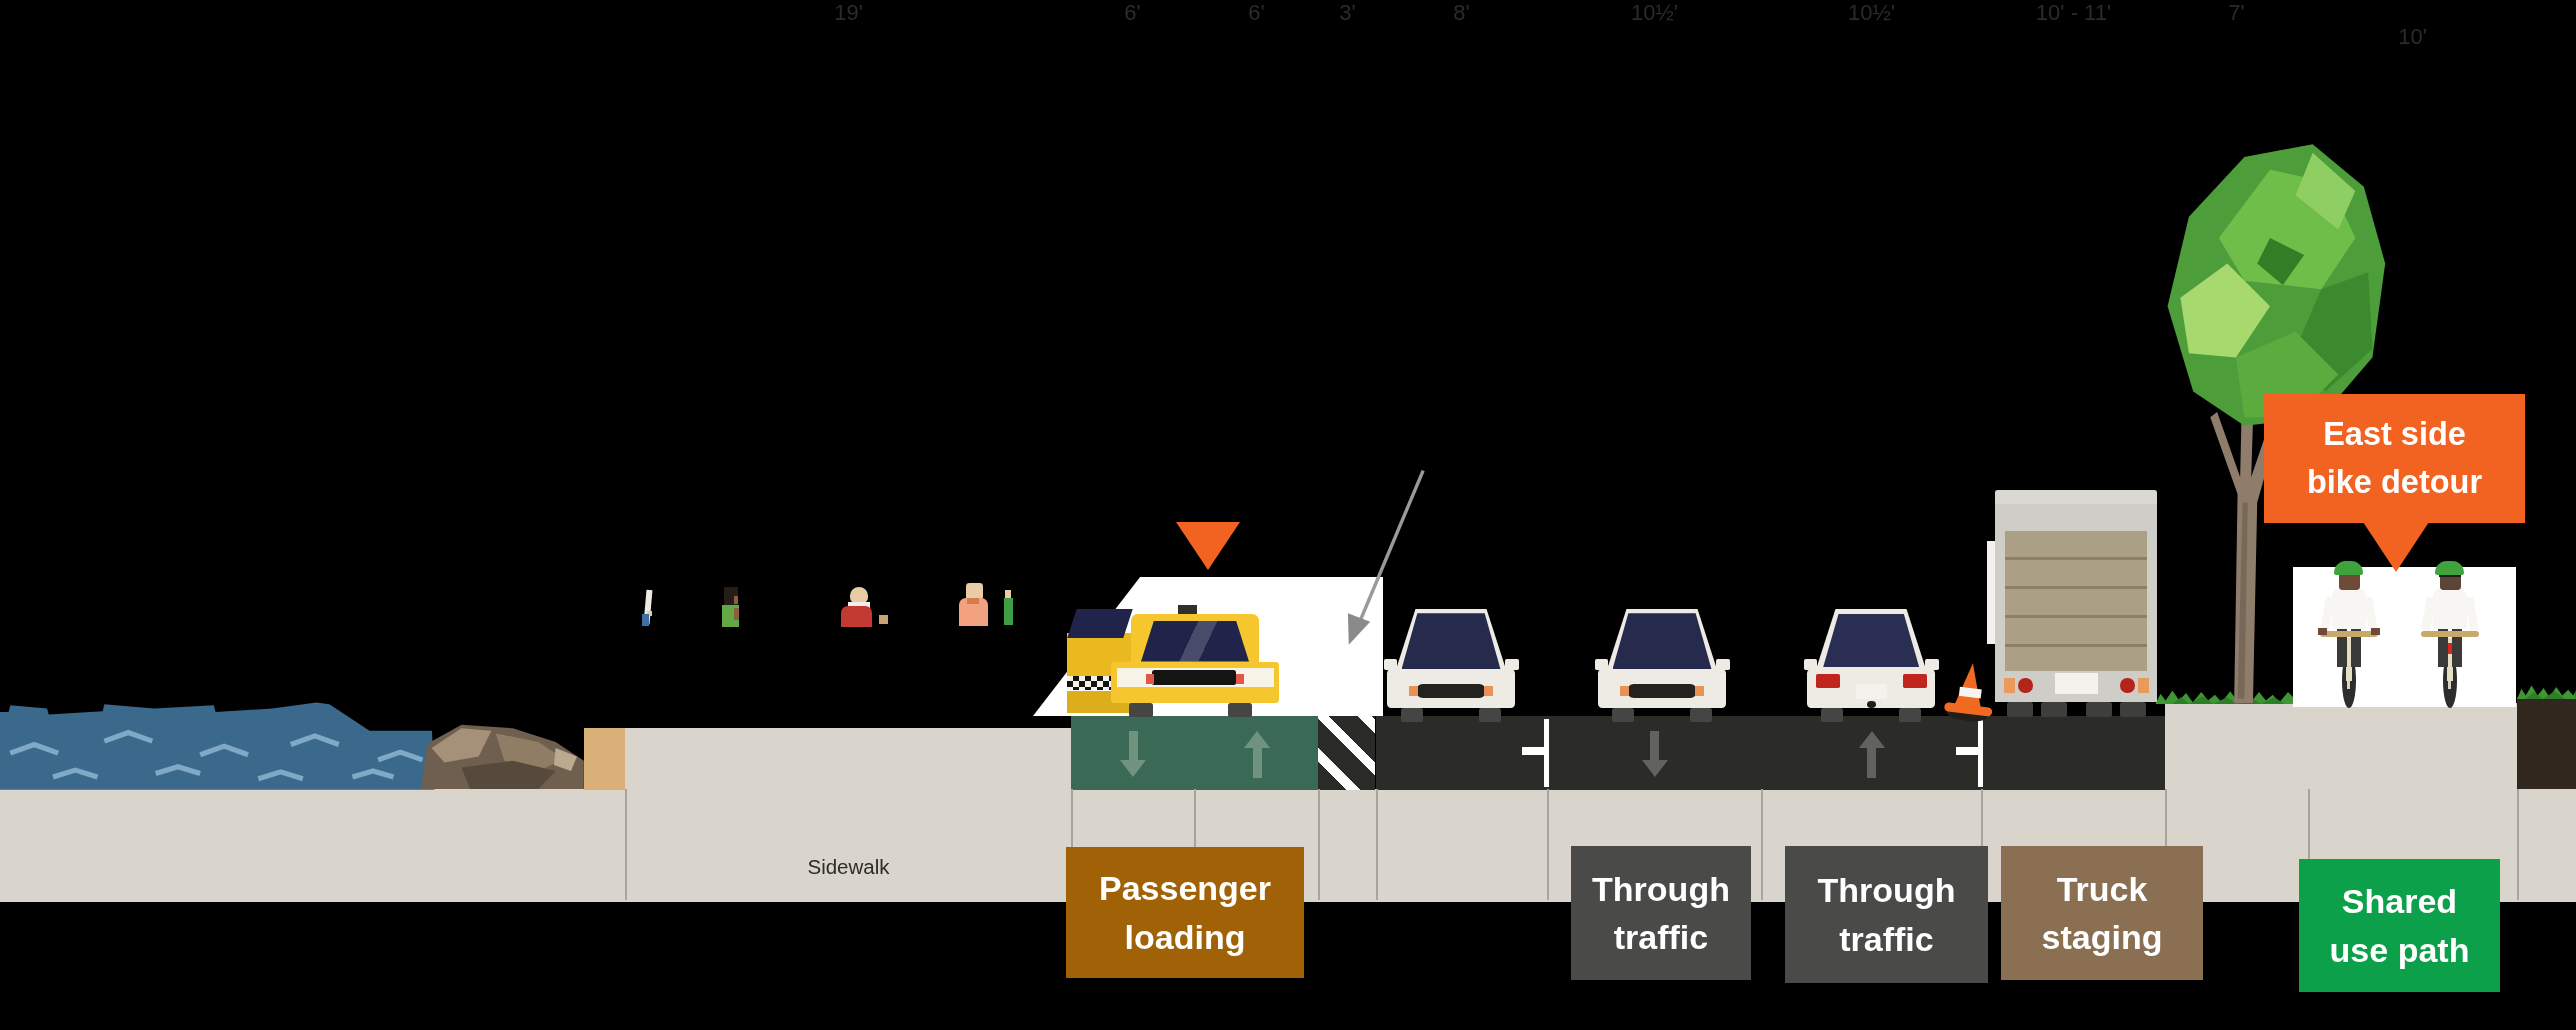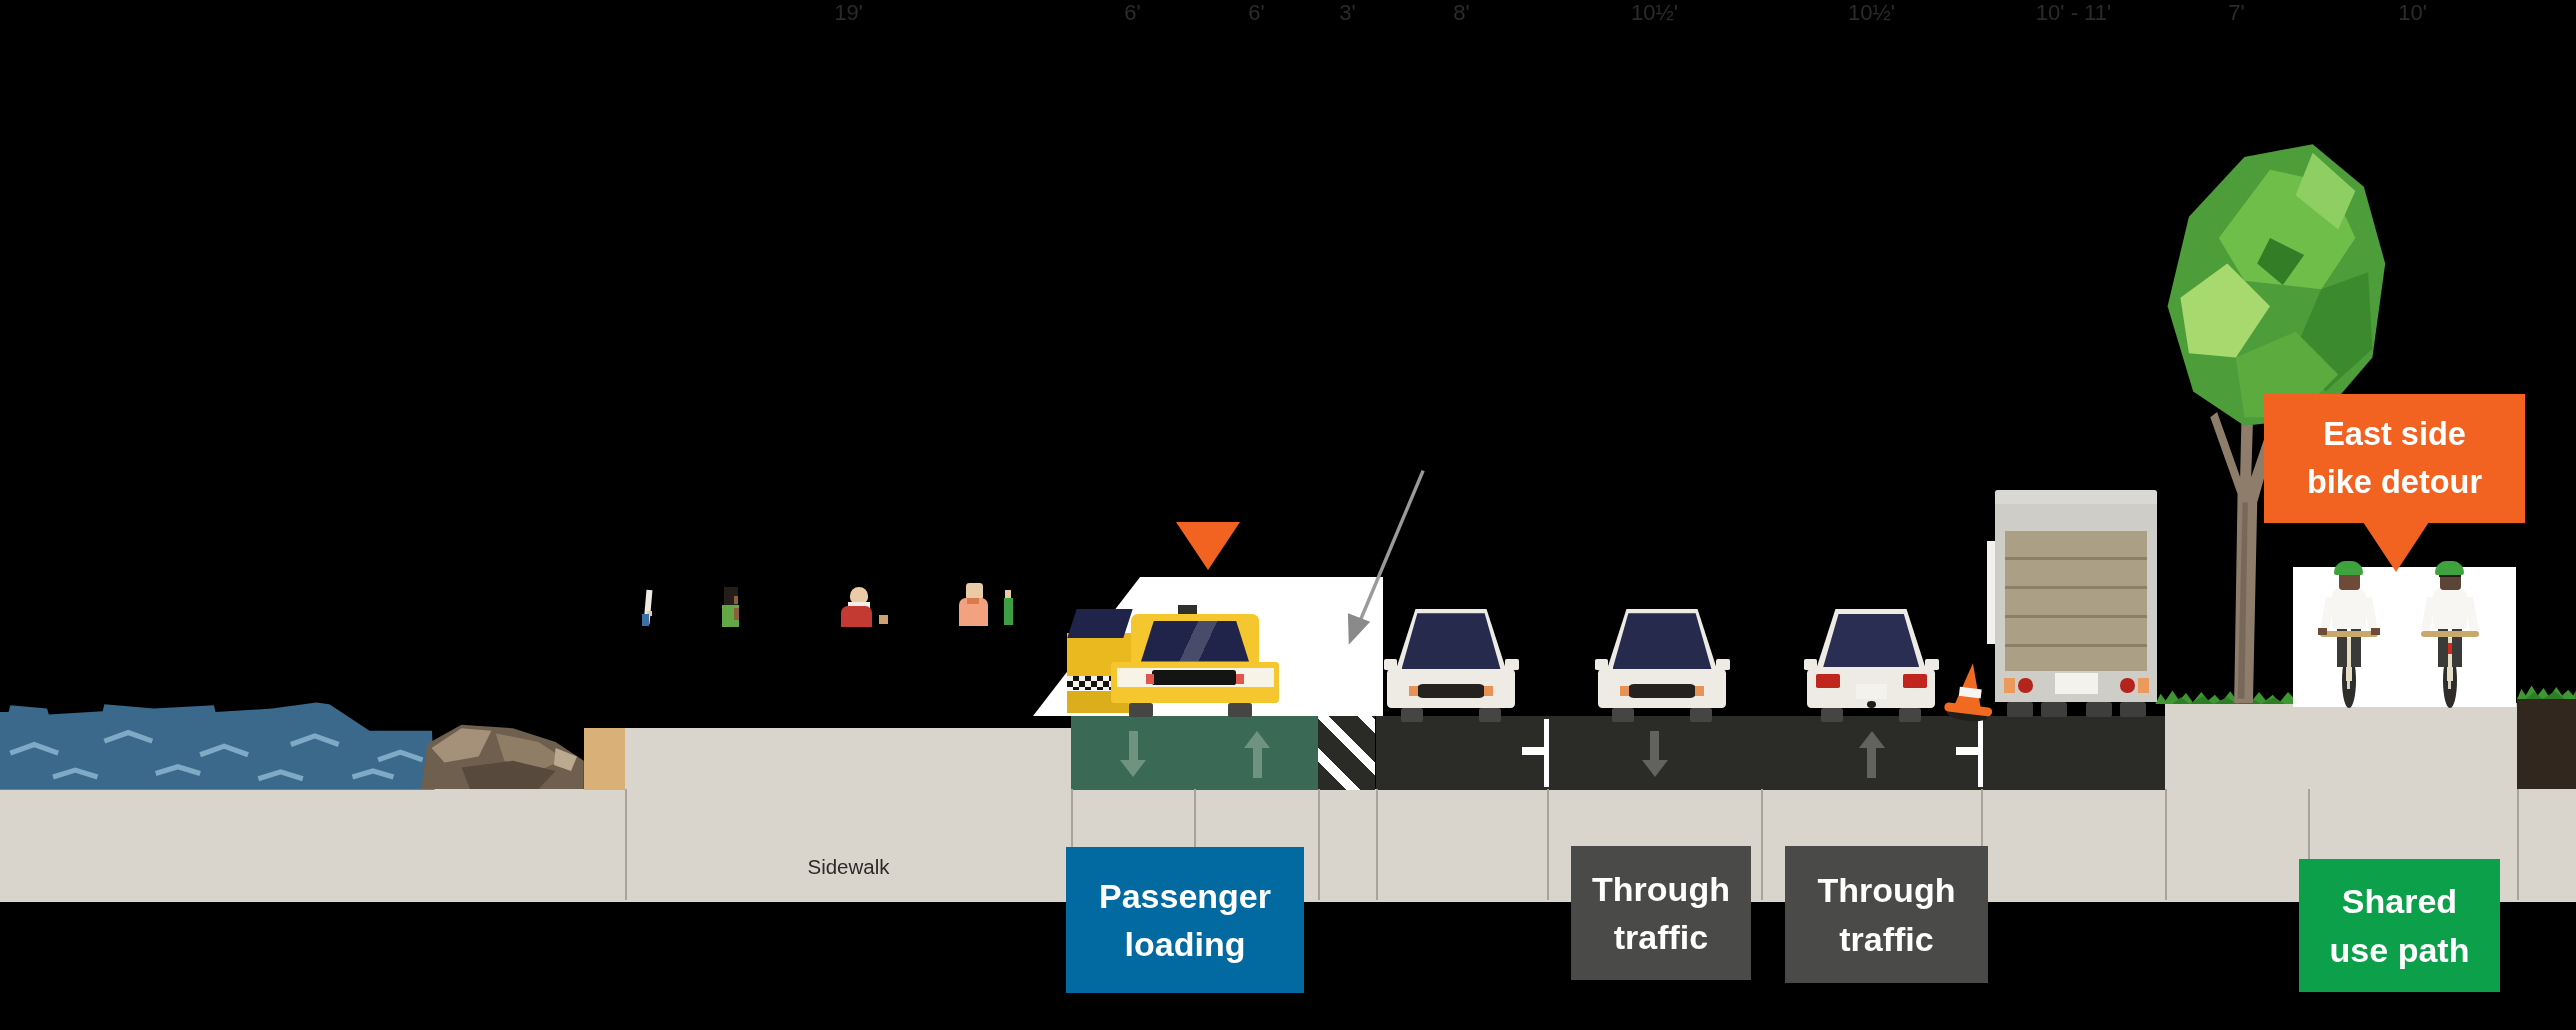--- a/index.html
+++ b/index.html
@@ -249,26 +249,27 @@
   <div class="bar-num" style="left:763px;width:171px;">19'</div>
   <div class="bar-sub" style="left:763px;width:171px;">Sidewalk</div>
   <div class="bar-num" style="left:1047px;width:171px;">6'</div>
   <div class="bar-num" style="left:1171px;width:171px;">6'</div>
   <div class="bar-num" style="left:1262px;width:171px;">3'</div>
   <div class="bar-num" style="left:1376px;width:171px;">8'</div>
   <div class="bar-num" style="left:1569px;width:171px;">10½'</div>
   <div class="bar-num" style="left:1786px;width:171px;">10½'</div>
   <div class="bar-num" style="left:1988px;width:171px;">10' - 11'</div>
   <div class="bar-num" style="left:2151px;width:171px;">7'</div>
-  <div class="bar-num" style="left:2327px;width:171px;">10'</div>
+  <div class="bar-num" style="left:2327px;width:171px;margin-top:24px;">10'</div>
   <div class="bar-sub" style="left:2327px;width:171px;">Shared use path</div>
 
-  <div class="label-box" style="left:1066px;top:847px;width:238px;height:146px;background:#0369a1;padding:0 17px;box-sizing:border-box;">Passenger loading</div>
+  <div class="label-box" style="left:1066px;top:847px;width:238px;height:131px;background:#a16207;padding:0 17px;box-sizing:border-box;">Passenger loading</div>
   <div class="label-box" style="left:1571px;top:846px;width:180px;height:134px;background:#4A4A48;padding:0 12px;box-sizing:border-box;">Through traffic</div>
   <div class="label-box" style="left:1785px;top:846px;width:203px;height:137px;background:#4A4A48;padding:0 22px;box-sizing:border-box;">Through traffic</div>
+  <div class="label-box" style="left:2001px;top:846px;width:202px;height:134px;background:#8A6F52;padding:0 32.5px;box-sizing:border-box;">Truck staging</div>
   <div class="label-box" style="left:2299px;top:859px;width:201px;height:133px;background:#0DA04A;padding:0 19.7px;box-sizing:border-box;">Shared use path</div>
 
   <div class="tri" style="left:1176px;top:522px;border-left:32.5px solid transparent;border-right:32.5px solid transparent;border-top:48px solid #F26322;"></div>
 
   <svg class="a" style="left:1329px;top:462px;" width="137" height="188" viewBox="0 0 160 220">
     <line x1="110" y1="10" x2="32" y2="196" stroke="#9A9A9A" stroke-width="4"></line>
     <polygon fill="#8A8A8A" points="23,214 22,177 48,187"></polygon>
   </svg>
 
   <div class="callout" style="left:2264px;top:394px;width:261px;height:129px;background:#F26322;padding:0 36px;box-sizing:border-box;font-size:32.5px;">East side bike detour</div>

